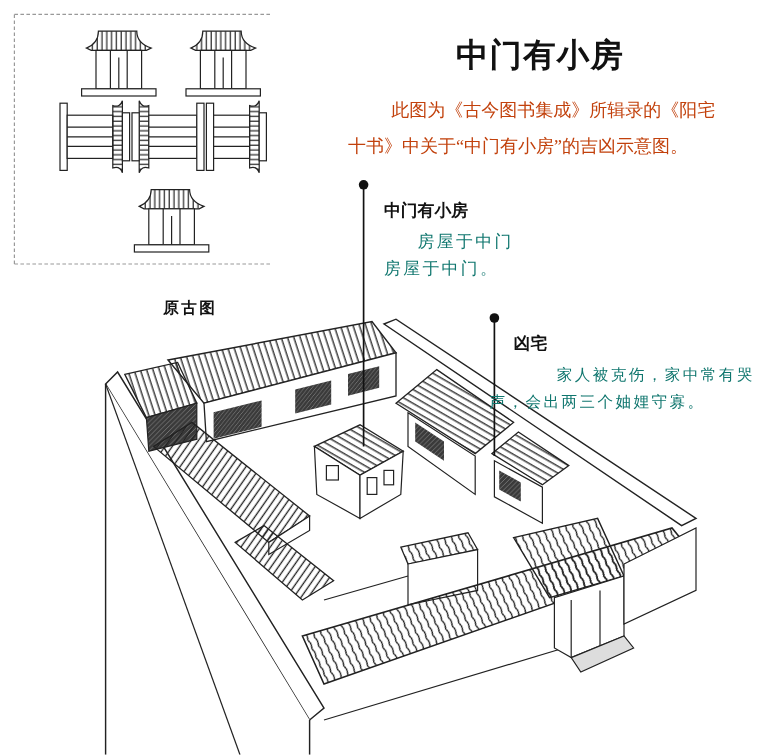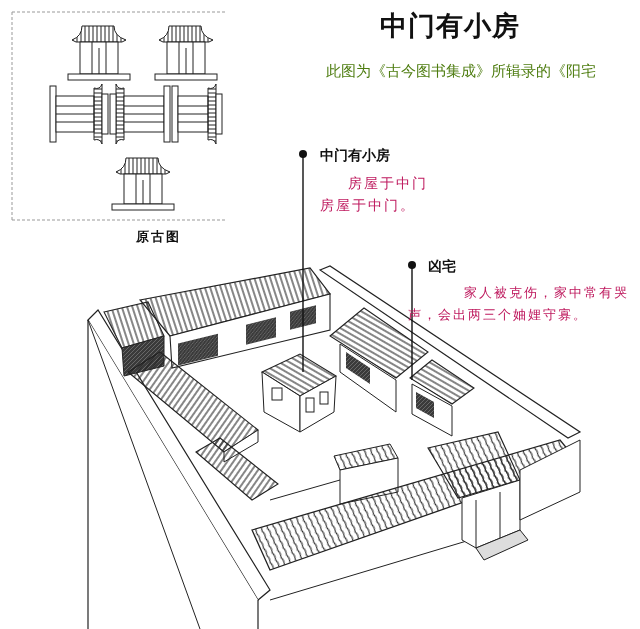--- a/index.html
+++ b/index.html
@@ -1,24 +1,24 @@
 <!DOCTYPE html>
 <html><head>
 <meta charset="utf-8">
 <style>
   html, body { margin: 0; padding: 0; background: #ffffff; }
   body { width: 640px; height: 629px; position: relative; overflow: hidden;
          font-family: "DejaVu Sans", "Liberation Sans", sans-serif; color: #111; }
-  .abs { position: absolute; }
+  .abs { position: absolute; margin-top: 20px; }
   .title { left: 380px; top: 8px; font-size: 27px; font-weight: bold; letter-spacing: 1px; color: #111; }
-  .intro { left: 300px; top: 58px; width: 340px; font-size: 15px; line-height: 30px; color: #4d7c0f; font-family: Liberation Mono, monospace; }
+  .intro { left: 300px; top: 58px; width: 340px; font-size: 15px; line-height: 30px; color: #c2410c; font-family: Liberation Serif, serif; }
   .intro .l1 { padding-left: 26px; display:block; white-space: nowrap; }
   .intro .l2 { display:block; white-space: nowrap; margin-left:-10px; }
   .note-title { font-size: 14px; font-weight: bold; color: #111; }
-  .note-body { font-size: 14px; line-height: 22px; color: #be185d; font-family: Liberation Sans, sans-serif; letter-spacing: 2px; }
+  .note-body { font-size: 14px; line-height: 22px; color: #0f766e; font-family: Liberation Serif, serif; letter-spacing: 2px; }
   .n1-title { left: 320px; top: 147px; }
   .n1-body { left: 320px; top: 172px; width: 170px; }
   .n1-body .ind { padding-left: 28px; display:block; }
   .n2-title { left: 428px; top: 258px; }
   .n2-body { left: 428px; top: 282px; width: 230px; white-space: nowrap; font-size: 13px; }
   .n2-body .ind { padding-left: 36px; display:block; }
   .n2-body .l2 { display:block; margin-left: -20px; }
   .caption { left: 136px; top: 228px; font-size: 13px; font-weight: bold; letter-spacing: 2px; font-family: "DejaVu Serif", "Liberation Serif", serif; }
   svg { position: absolute; left: 0; top: 0; }
 </style>
@@ -178,20 +178,21 @@
   <g>
     <circle cx="412" cy="265" r="4" fill="#111"></circle>
     <line x1="412" y1="265" x2="412" y2="380" stroke="#111" stroke-width="1.4"></line>
   </g>
 </svg>
 
 <div class="abs title">中门有小房</div>
 
 <div class="abs intro">
   <span class="l1">此图为《古今图书集成》所辑录的《阳宅</span>
+  <span class="l2">十书》中关于“中门有小房”的吉凶示意图。</span>
 </div>
 
 <div class="abs caption">原古图</div>
 
 <div class="abs note-title n1-title">中门有小房</div>
 <div class="abs note-body n1-body">
   <span class="ind">房屋于中门</span>
   <span>房屋于中门。</span>
 </div>
 

